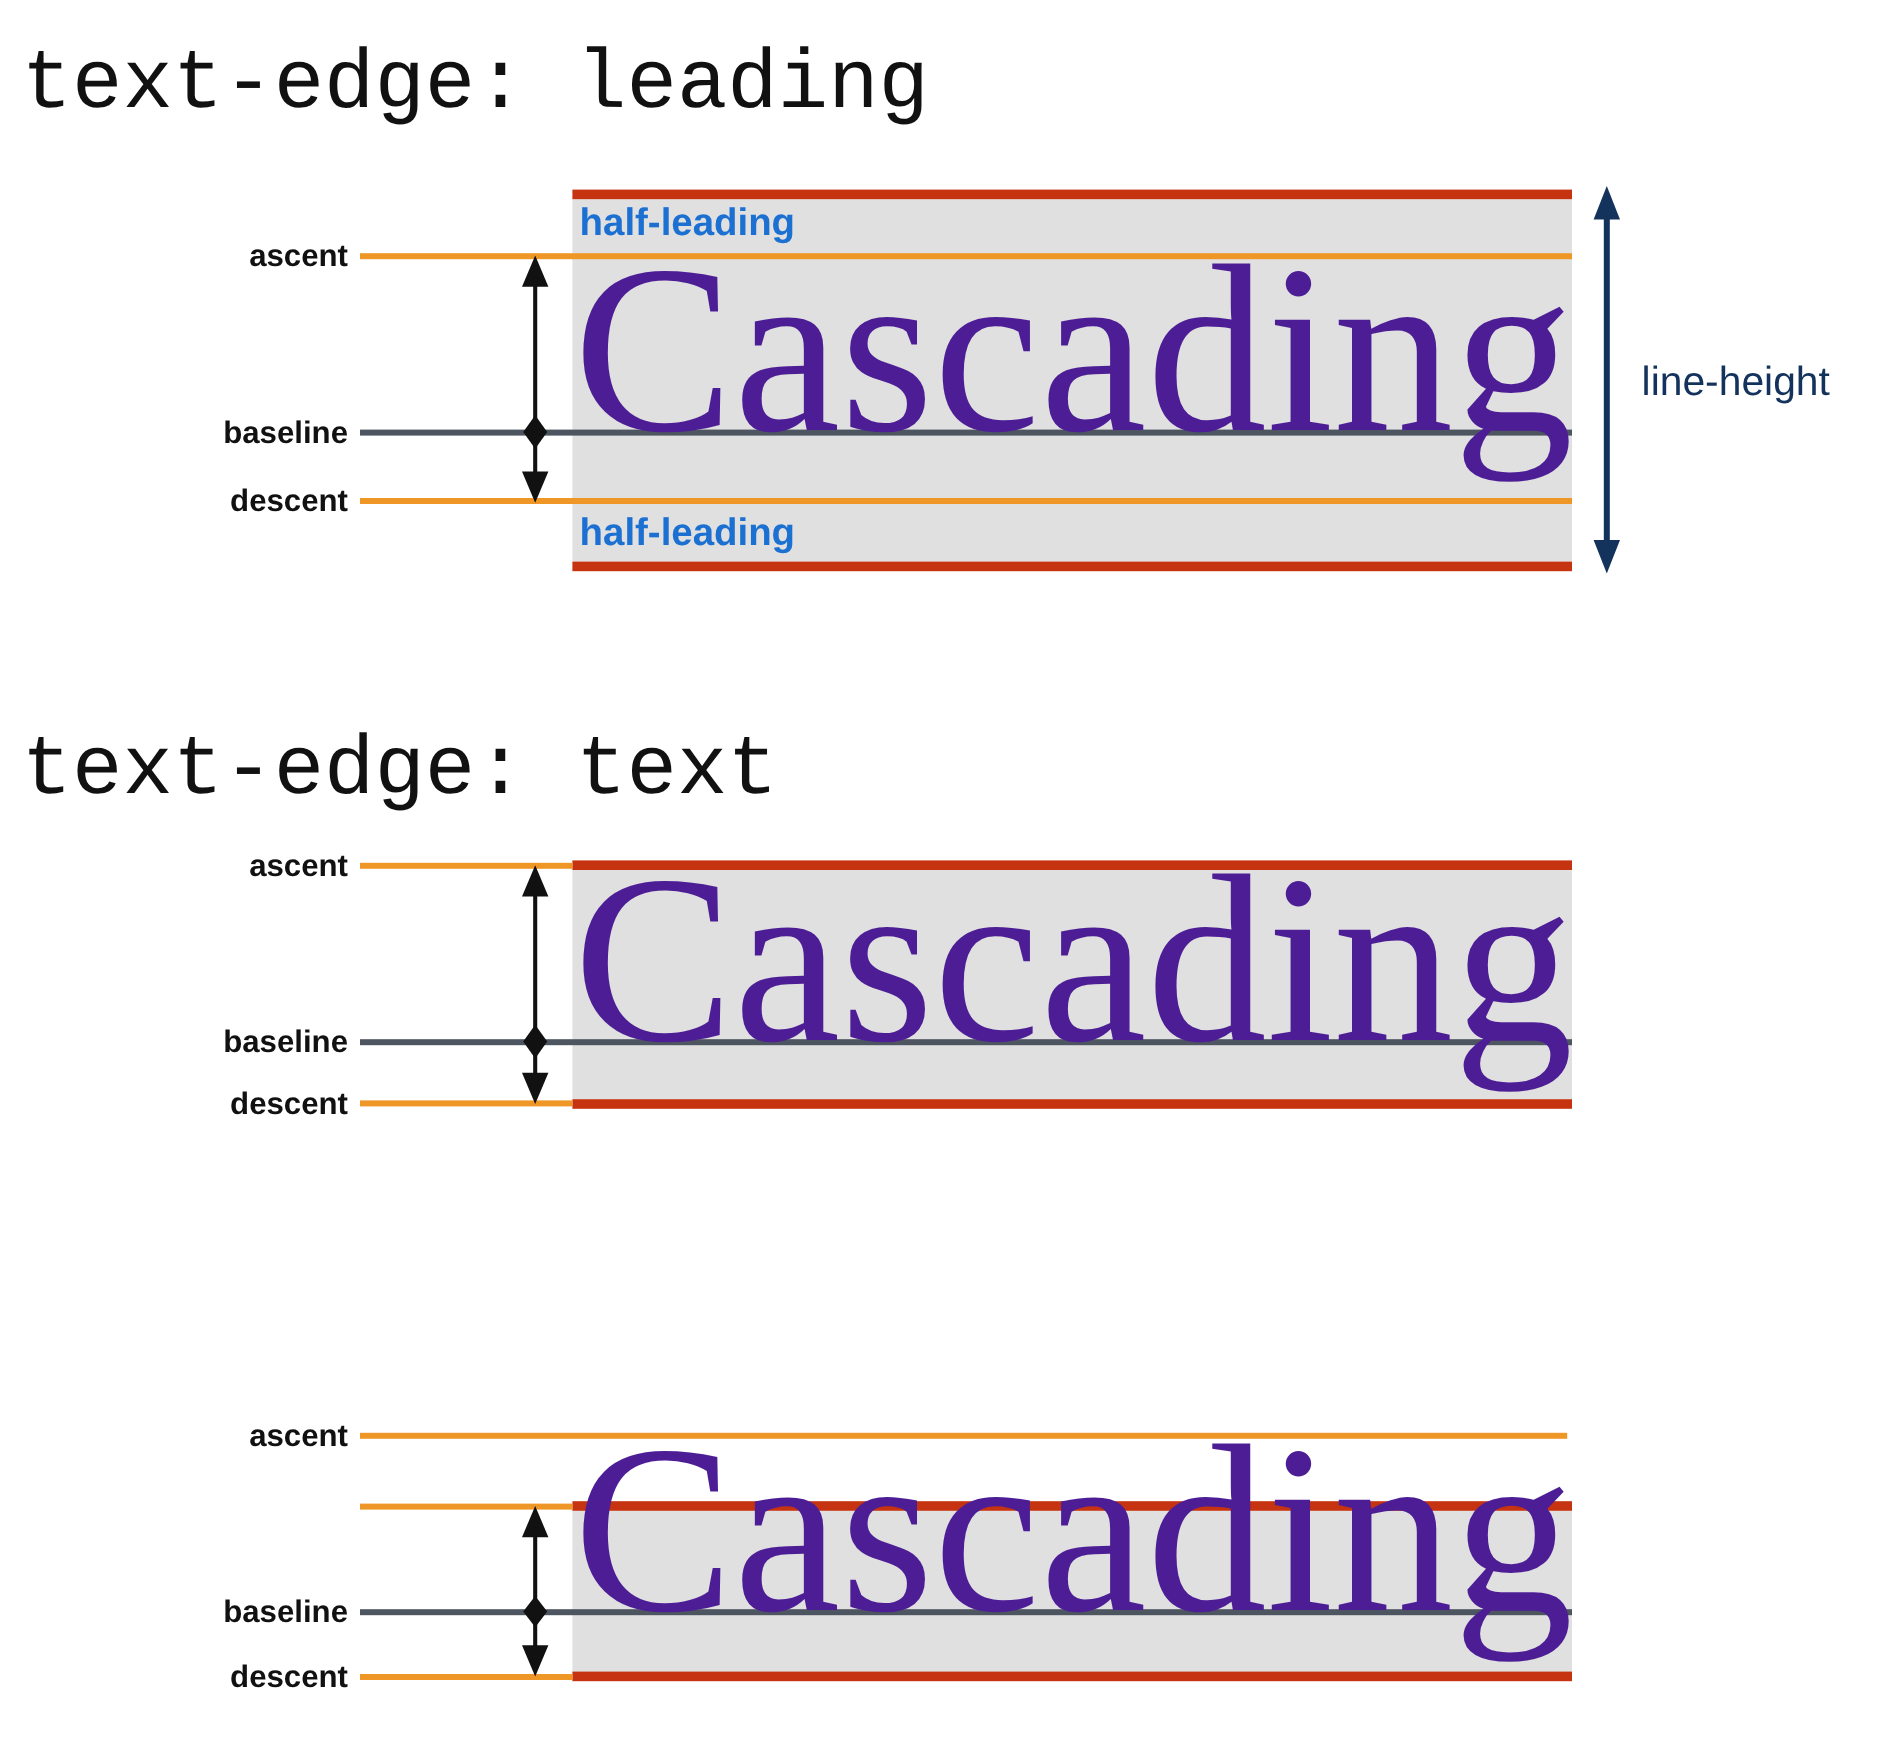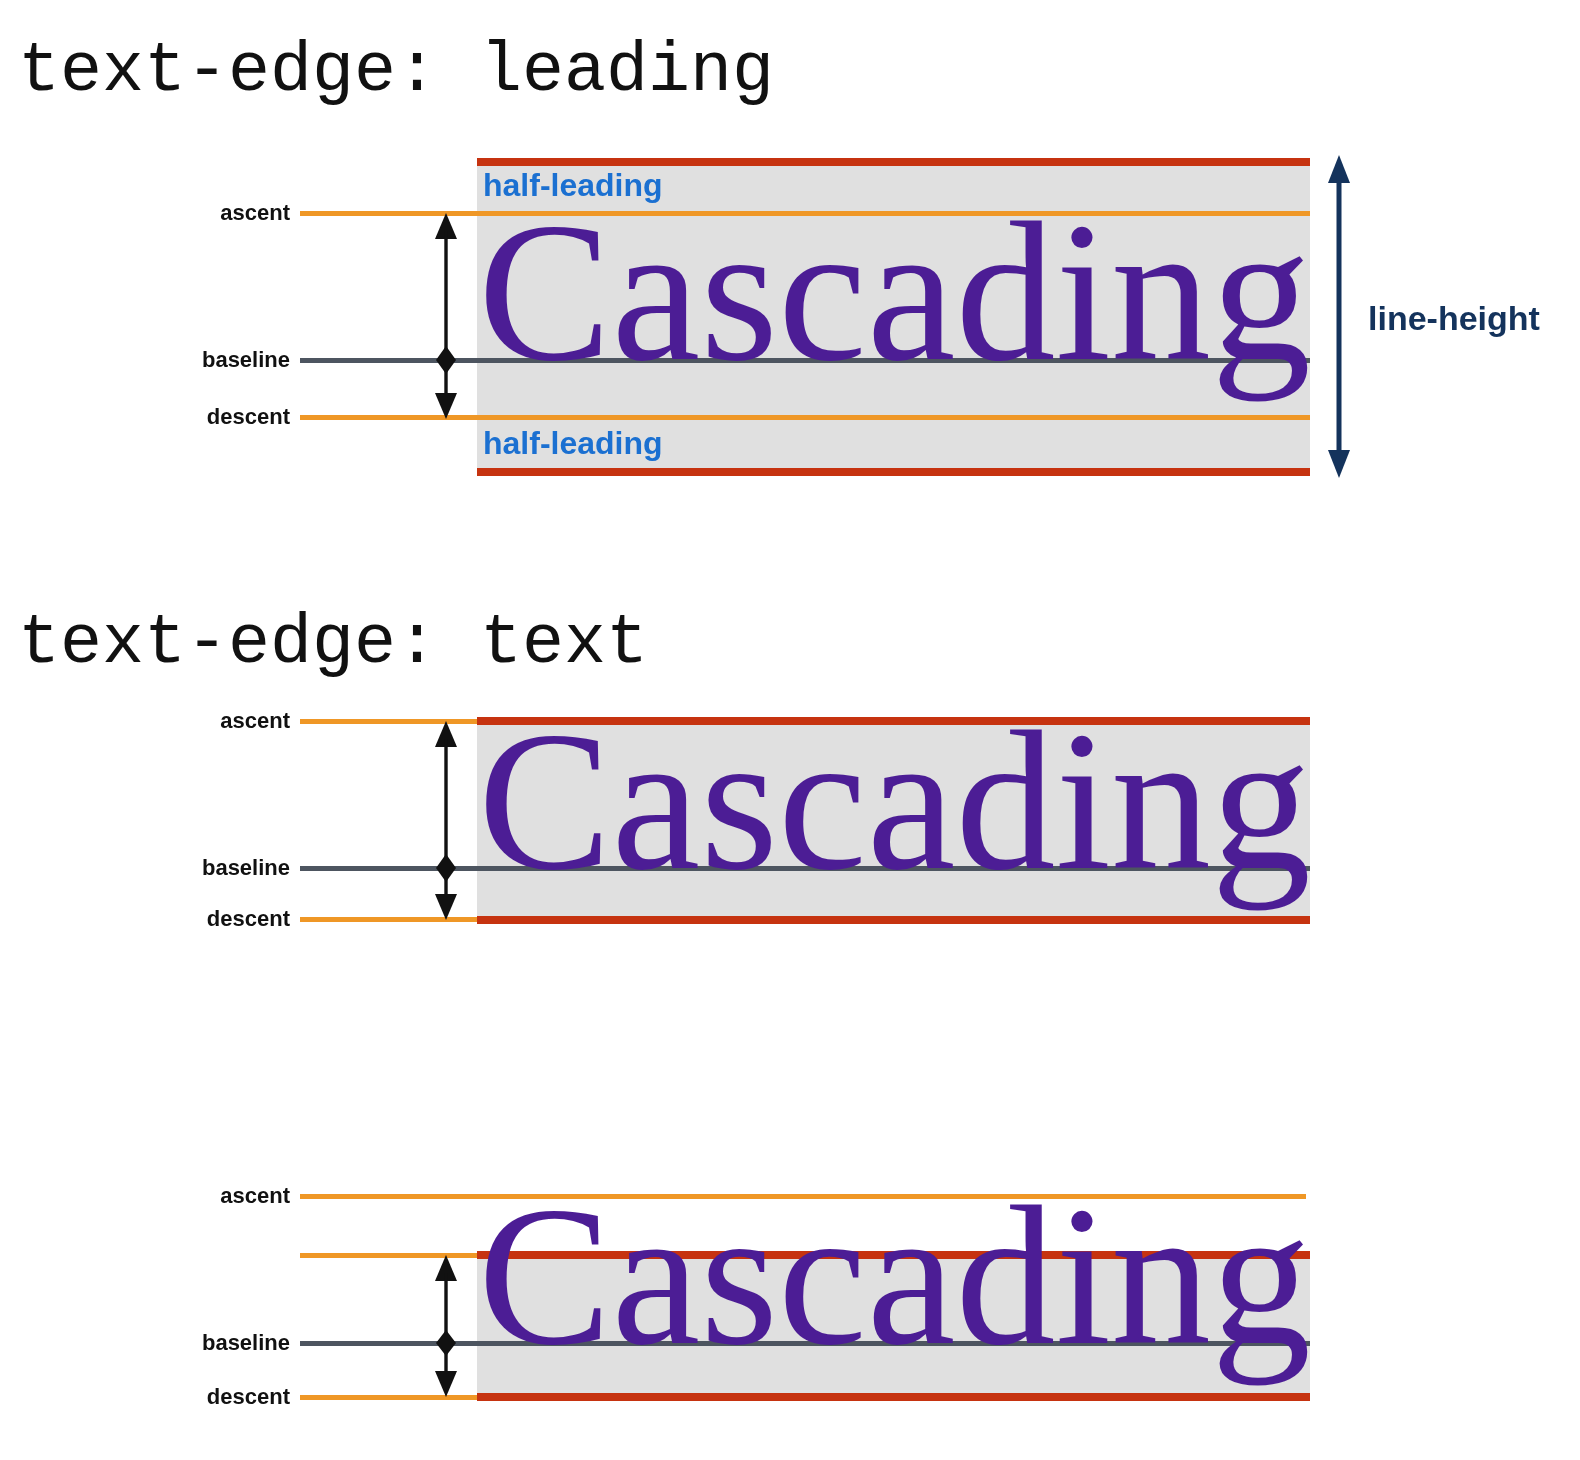--- a/index.html
+++ b/index.html
@@ -42,36 +42,36 @@
     position: absolute;
     height: 5px;
     background: var(--baseline-gray, #4d5560);
   }
   .metric-label {
     position: absolute;
     left: 0;
     width: 290px;
     text-align: right;
     font-weight: bold;
-    font-size: 22px;
+    font-size: 26px;
     line-height: 42px;
     color: #111111;
   }
   .half-leading-label {
     position: absolute;
     left: 483px;
     font-weight: bold;
     font-size: 32px;
     line-height: 34px;
     color: var(--blue-half-leading, #1b70d1);
   }
   .lh-label {
     position: absolute;
     left: 1368px;
-    font-weight: bold;
+    font-weight: normal;
     font-size: 34px;
     line-height: 42px;
     color: var(--navy-line-height, #14335c);
   }
   .bigtext {
     position: absolute;
     left: 478px;
     font-family: Liberation Serif, serif;
     font-size: 200px;
     line-height: 200px;

